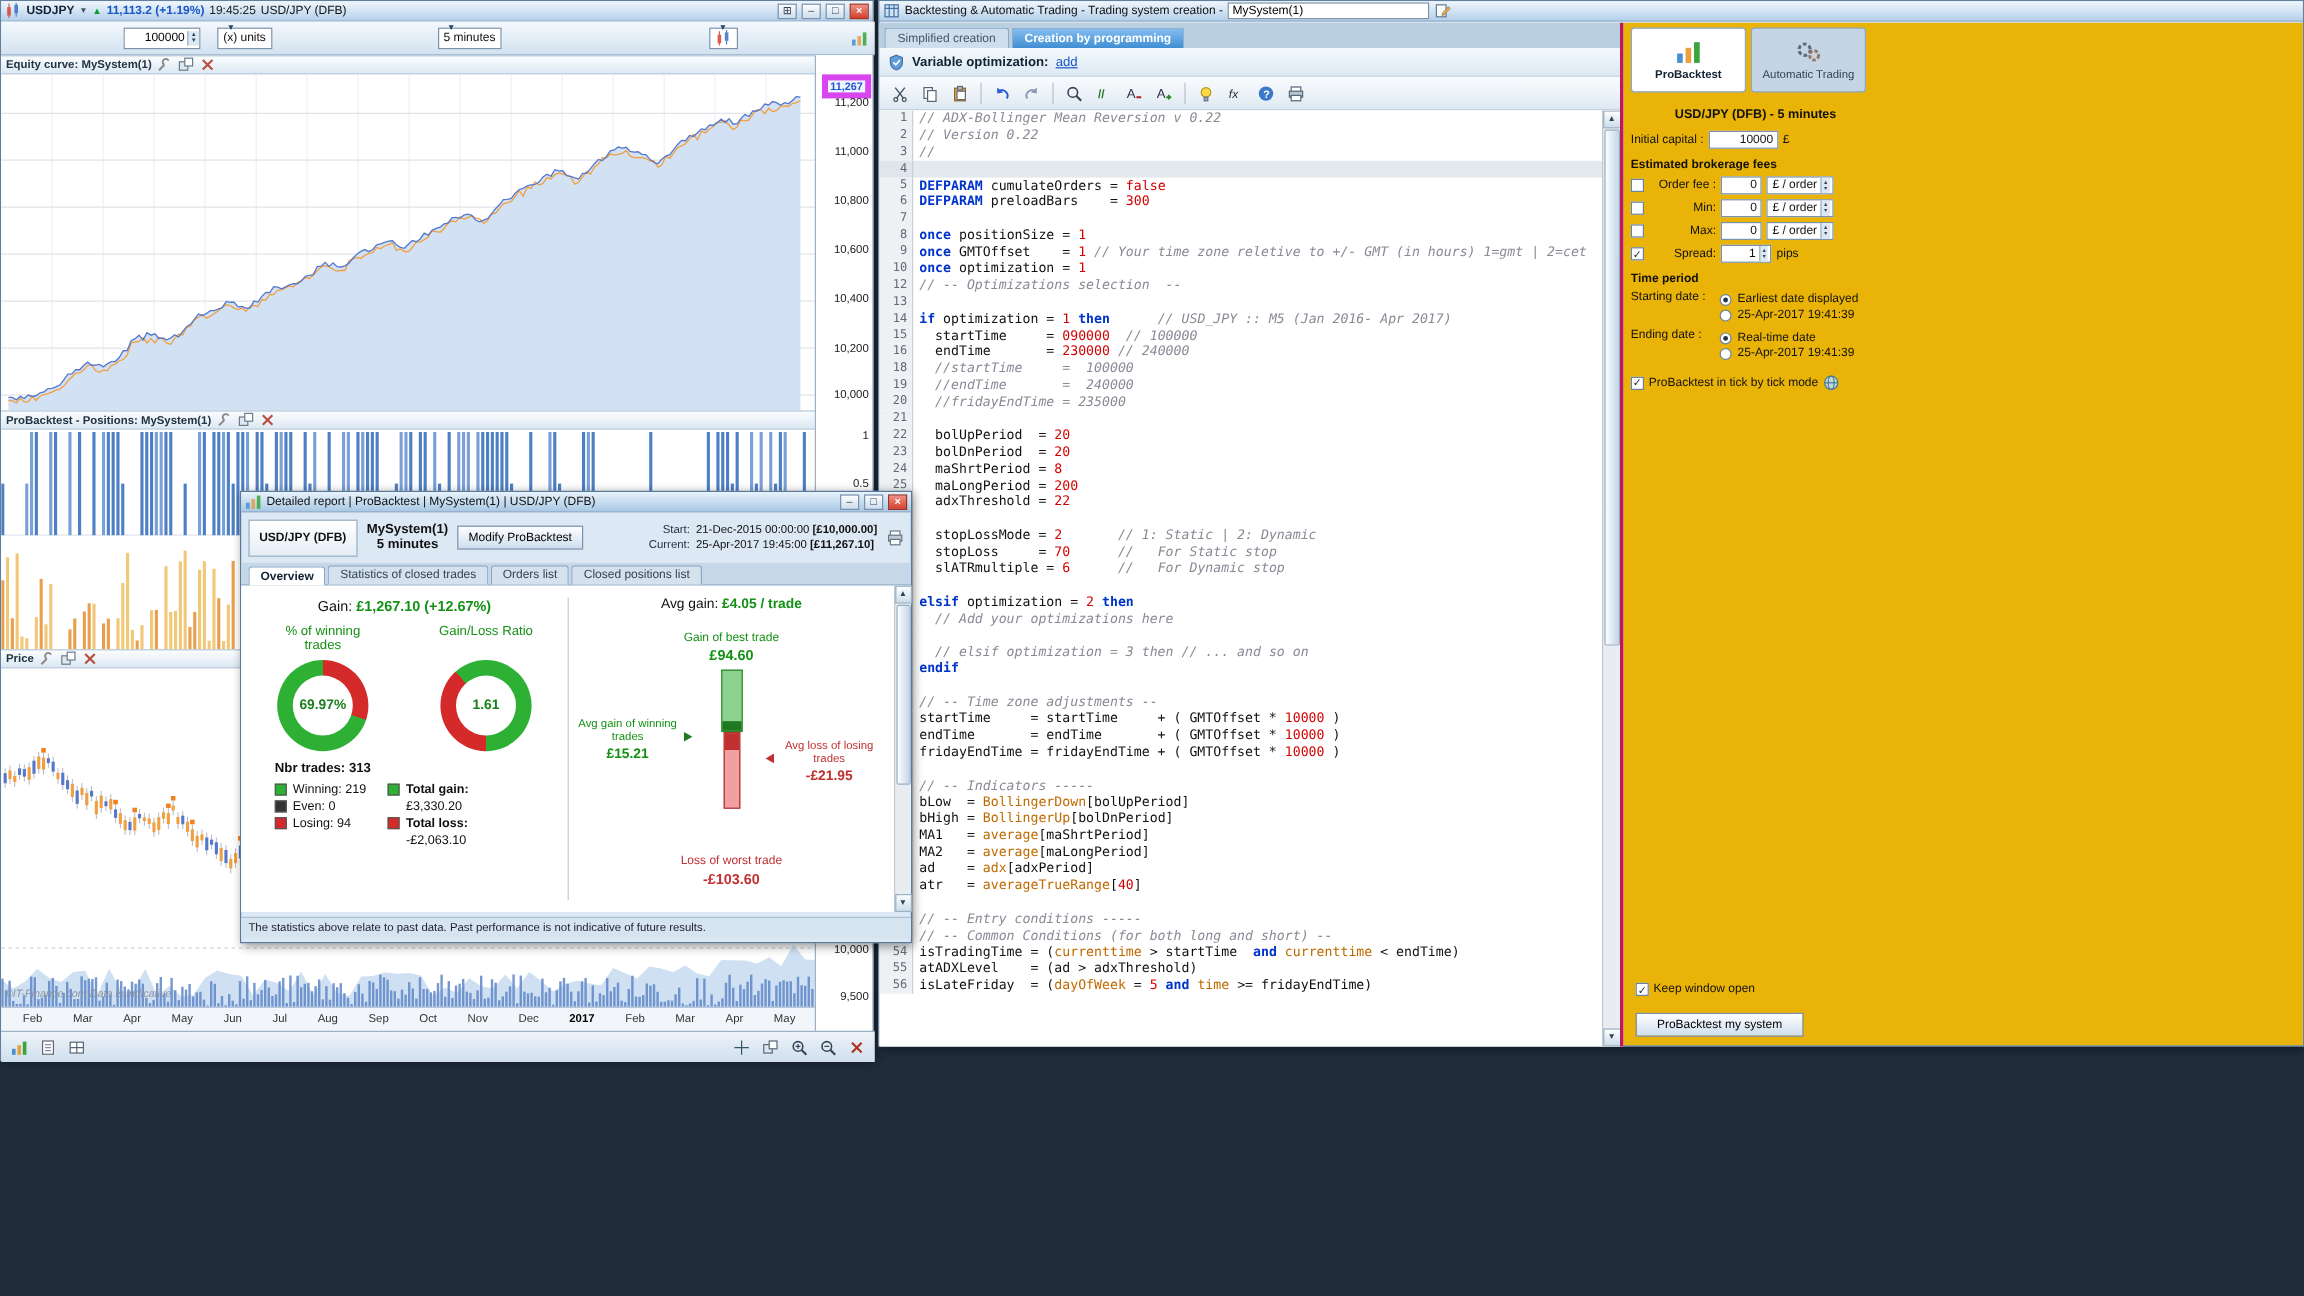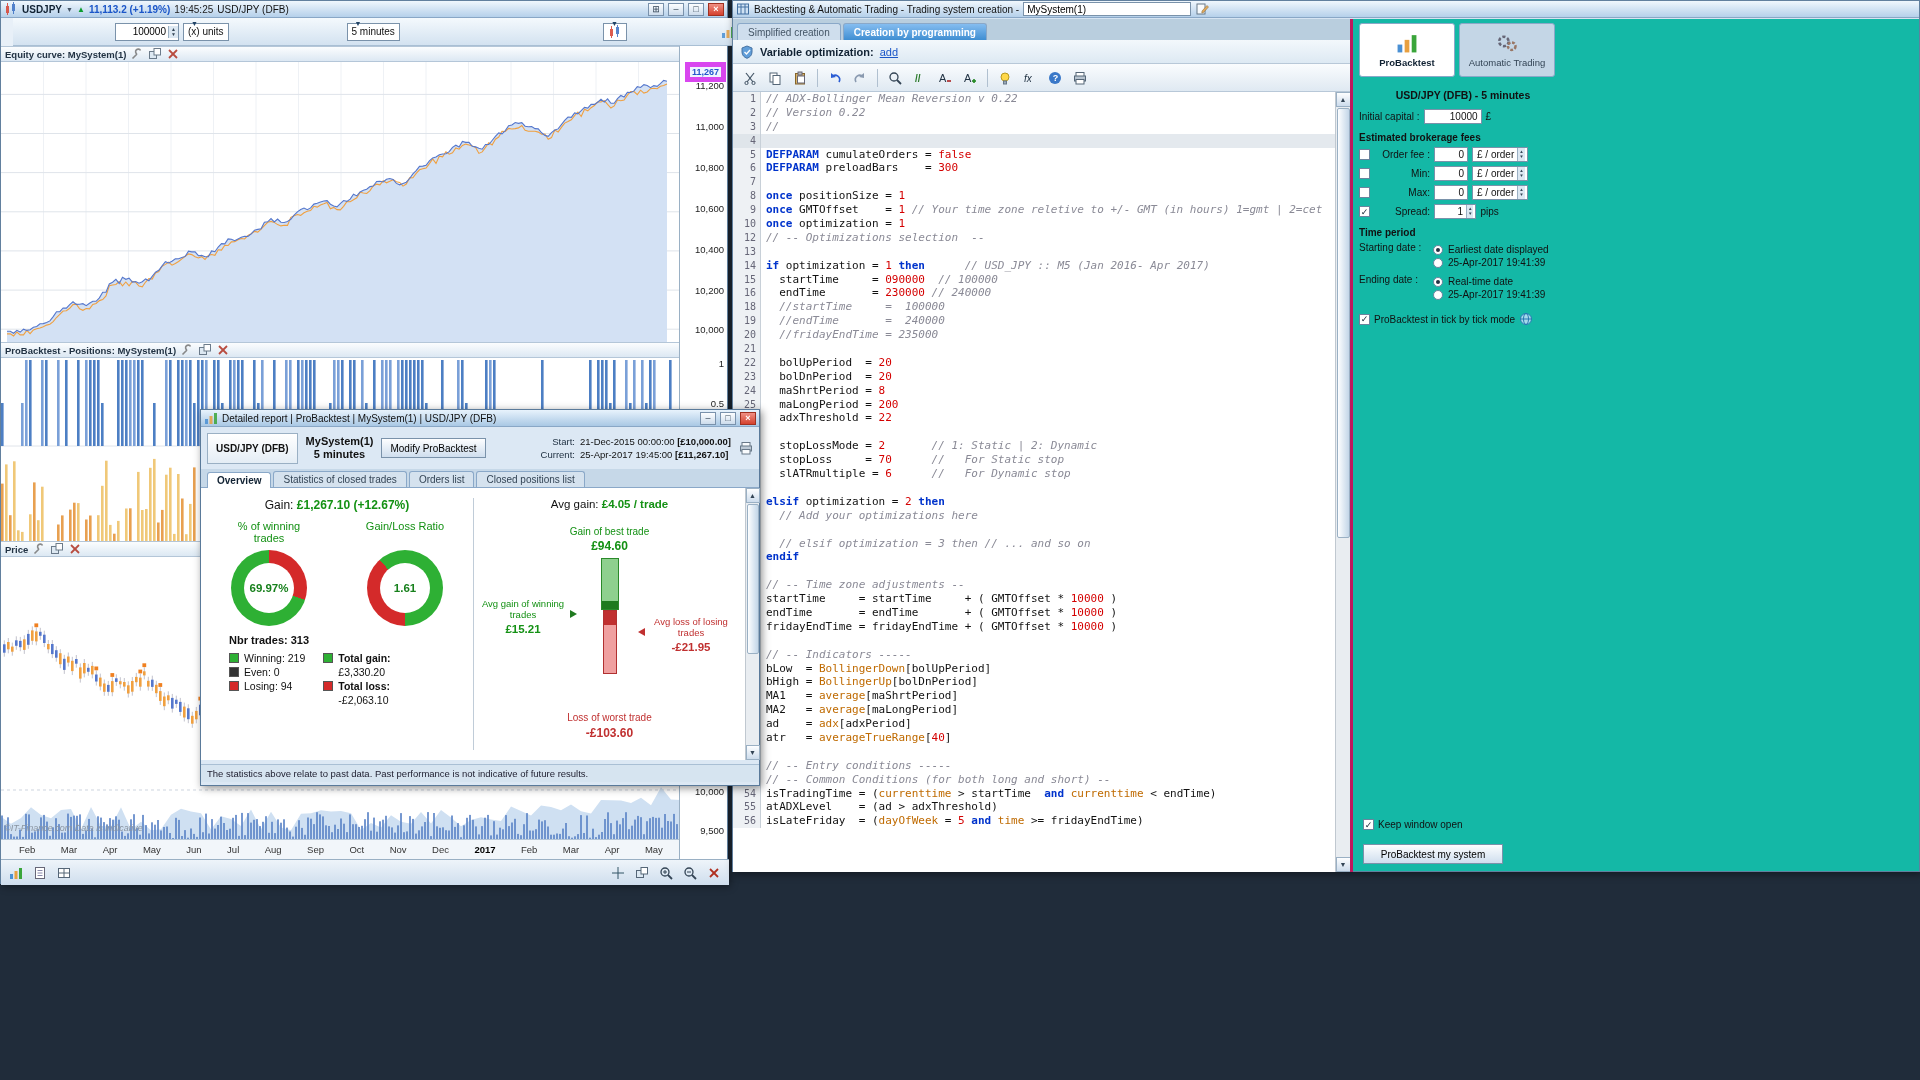--- a/index.html
+++ b/index.html
@@ -10,21 +10,21 @@
 .flex-sp{flex:1;}
 .win-btn{width:16px;height:13px;border:1px solid #7a92ac;background:linear-gradient(#fdfeff,#cddcec);display:inline-flex;align-items:center;justify-content:center;font-size:9px;line-height:1;color:#345;cursor:pointer;}
 .win-btn.close{background:linear-gradient(#f09084,#d4412e);color:#fff;border-color:#a03020;font-weight:bold;}
 
 #chart-window{left:0;top:0;width:728px;height:884px;background:#e8f0f8;}
 .tb-symbol{font-weight:bold;color:#123;}
 .tb-price{color:#1b56c8;font-weight:bold;}
 .tb-time{color:#222;}
 .caret{font-size:7px;color:#456;}
 .up-arrow{color:#0b9c2e;font-size:8px;}
-.chart-toolbar{position:absolute;left:0;top:17px;width:728px;height:28px;background:linear-gradient(#f4f9fd,#d3e2f0);border-bottom:1px solid #a9bfd4;display:flex;align-items:center;gap:4px;padding:0 6px;margin-left:12px;}
+.chart-toolbar{position:absolute;left:0;top:17px;width:728px;height:28px;background:linear-gradient(#f4f9fd,#d3e2f0);border-bottom:1px solid #a9bfd4;display:flex;align-items:center;gap:14px;padding:0 6px;}
 .qty-wrap{margin-left:96px;display:flex;align-items:center;border:1px solid #7a92aa;background:#fff;height:18px;}
 .qty-wrap input{width:52px;border:none;outline:none;font-size:10px;text-align:right;padding-right:2px;font-family:"Liberation Sans",sans-serif;}
 .spin{display:flex;flex-direction:column;font-size:5px;line-height:5px;color:#345;background:#dce8f2;border-left:1px solid #9ab0c4;padding:1px 2px;cursor:pointer;}
 .dd{display:inline-flex;align-items:center;gap:4px;border:1px solid #7a92aa;background:#fff;height:18px;padding:0 4px;font-size:10px;cursor:pointer;}
 .dd .arr{font-size:7px;color:#246;background:#cfe0ef;border-left:1px solid #9ab0c4;align-self:stretch;display:flex;align-items:center;padding:0 2px;margin-right:-4px;}
 .tf-gap{width:110px;}
 .panel{position:absolute;left:0;width:680px;background:#fff;}
 .panel-header{height:16px;background:linear-gradient(#fbfdfe,#dce8f3);border-bottom:1px solid #b4c6d8;border-top:1px solid #b4c6d8;display:flex;align-items:center;gap:4px;padding:0 4px;font-size:9.5px;font-weight:bold;color:#234;}
 .hicon{display:inline-flex;cursor:pointer;opacity:.85;}
 #equity-panel{top:45px;height:296px;}
@@ -59,21 +59,21 @@
 .code-row.cur{background:#e4e9ee;}
 .code-row.cur .ln{background:#dfe5ea;}
 .kw{color:#0033cc;font-weight:bold;}
 .num{color:#d40000;}
 .fn{color:#bf6a00;text-align:center;}
 .com{color:#8a8a96;font-style:italic;}
 .vscroll{width:15px;flex:none;background:#e9edf1;border-left:1px solid #c0c8d0;display:flex;flex-direction:column;align-items:center;}
 .vs-btn{width:15px;height:15px;background:linear-gradient(#fdfeff,#cddcec);border:1px solid #9ab0c4;font-size:7px;color:#345;display:flex;align-items:center;justify-content:center;cursor:pointer;}
 .vs-thumb{width:13px;background:linear-gradient(90deg,#fdfeff,#c3d6e8);border:1px solid #9ab0c4;border-radius:2px;margin-top:1px;cursor:pointer;}
 
-#pb-panel{position:absolute;left:620px;top:18px;right:0;bottom:0;background:#14b8a6;font-size:10px;}
+#pb-panel{position:absolute;left:620px;top:18px;right:0;bottom:0;background:#eab308;font-size:10px;}
 #pb-tabs{position:absolute;left:6px;top:4px;display:flex;gap:4px;}
 .pb-tab{width:96px;height:54px;border:1px solid #8aa8c8;border-radius:3px;background:#c4d6e6;display:flex;flex-direction:column;align-items:center;justify-content:center;gap:3px;cursor:pointer;font-size:9.5px;color:#345;}
 .pb-tab.active{background:#fff;font-weight:bold;color:#123;}
 .pb-form{position:absolute;left:6px;top:64px;width:208px;}
 .pb-title{text-align:center;font-weight:bold;font-size:10.5px;margin:6px 0 8px;}
 .pb-row{display:flex;align-items:center;gap:4px;margin:4px 0;}
 .pb-sect{font-weight:bold;margin:8px 0 2px;}
 .mini-input{display:inline-block;border:1px solid #7a92aa;background:#fff;min-width:34px;height:15px;line-height:13px;padding:0 3px;text-align:right;}
 .mini-dd{display:inline-flex;align-items:center;border:1px solid #7a92aa;background:#fff;height:15px;padding:0 2px 0 4px;gap:3px;}
 .dd-spin{display:flex;flex-direction:column;font-size:4.5px;line-height:4.5px;color:#345;background:#dce8f2;border-left:1px solid #9ab0c4;align-self:stretch;justify-content:center;padding:0 1px;}

